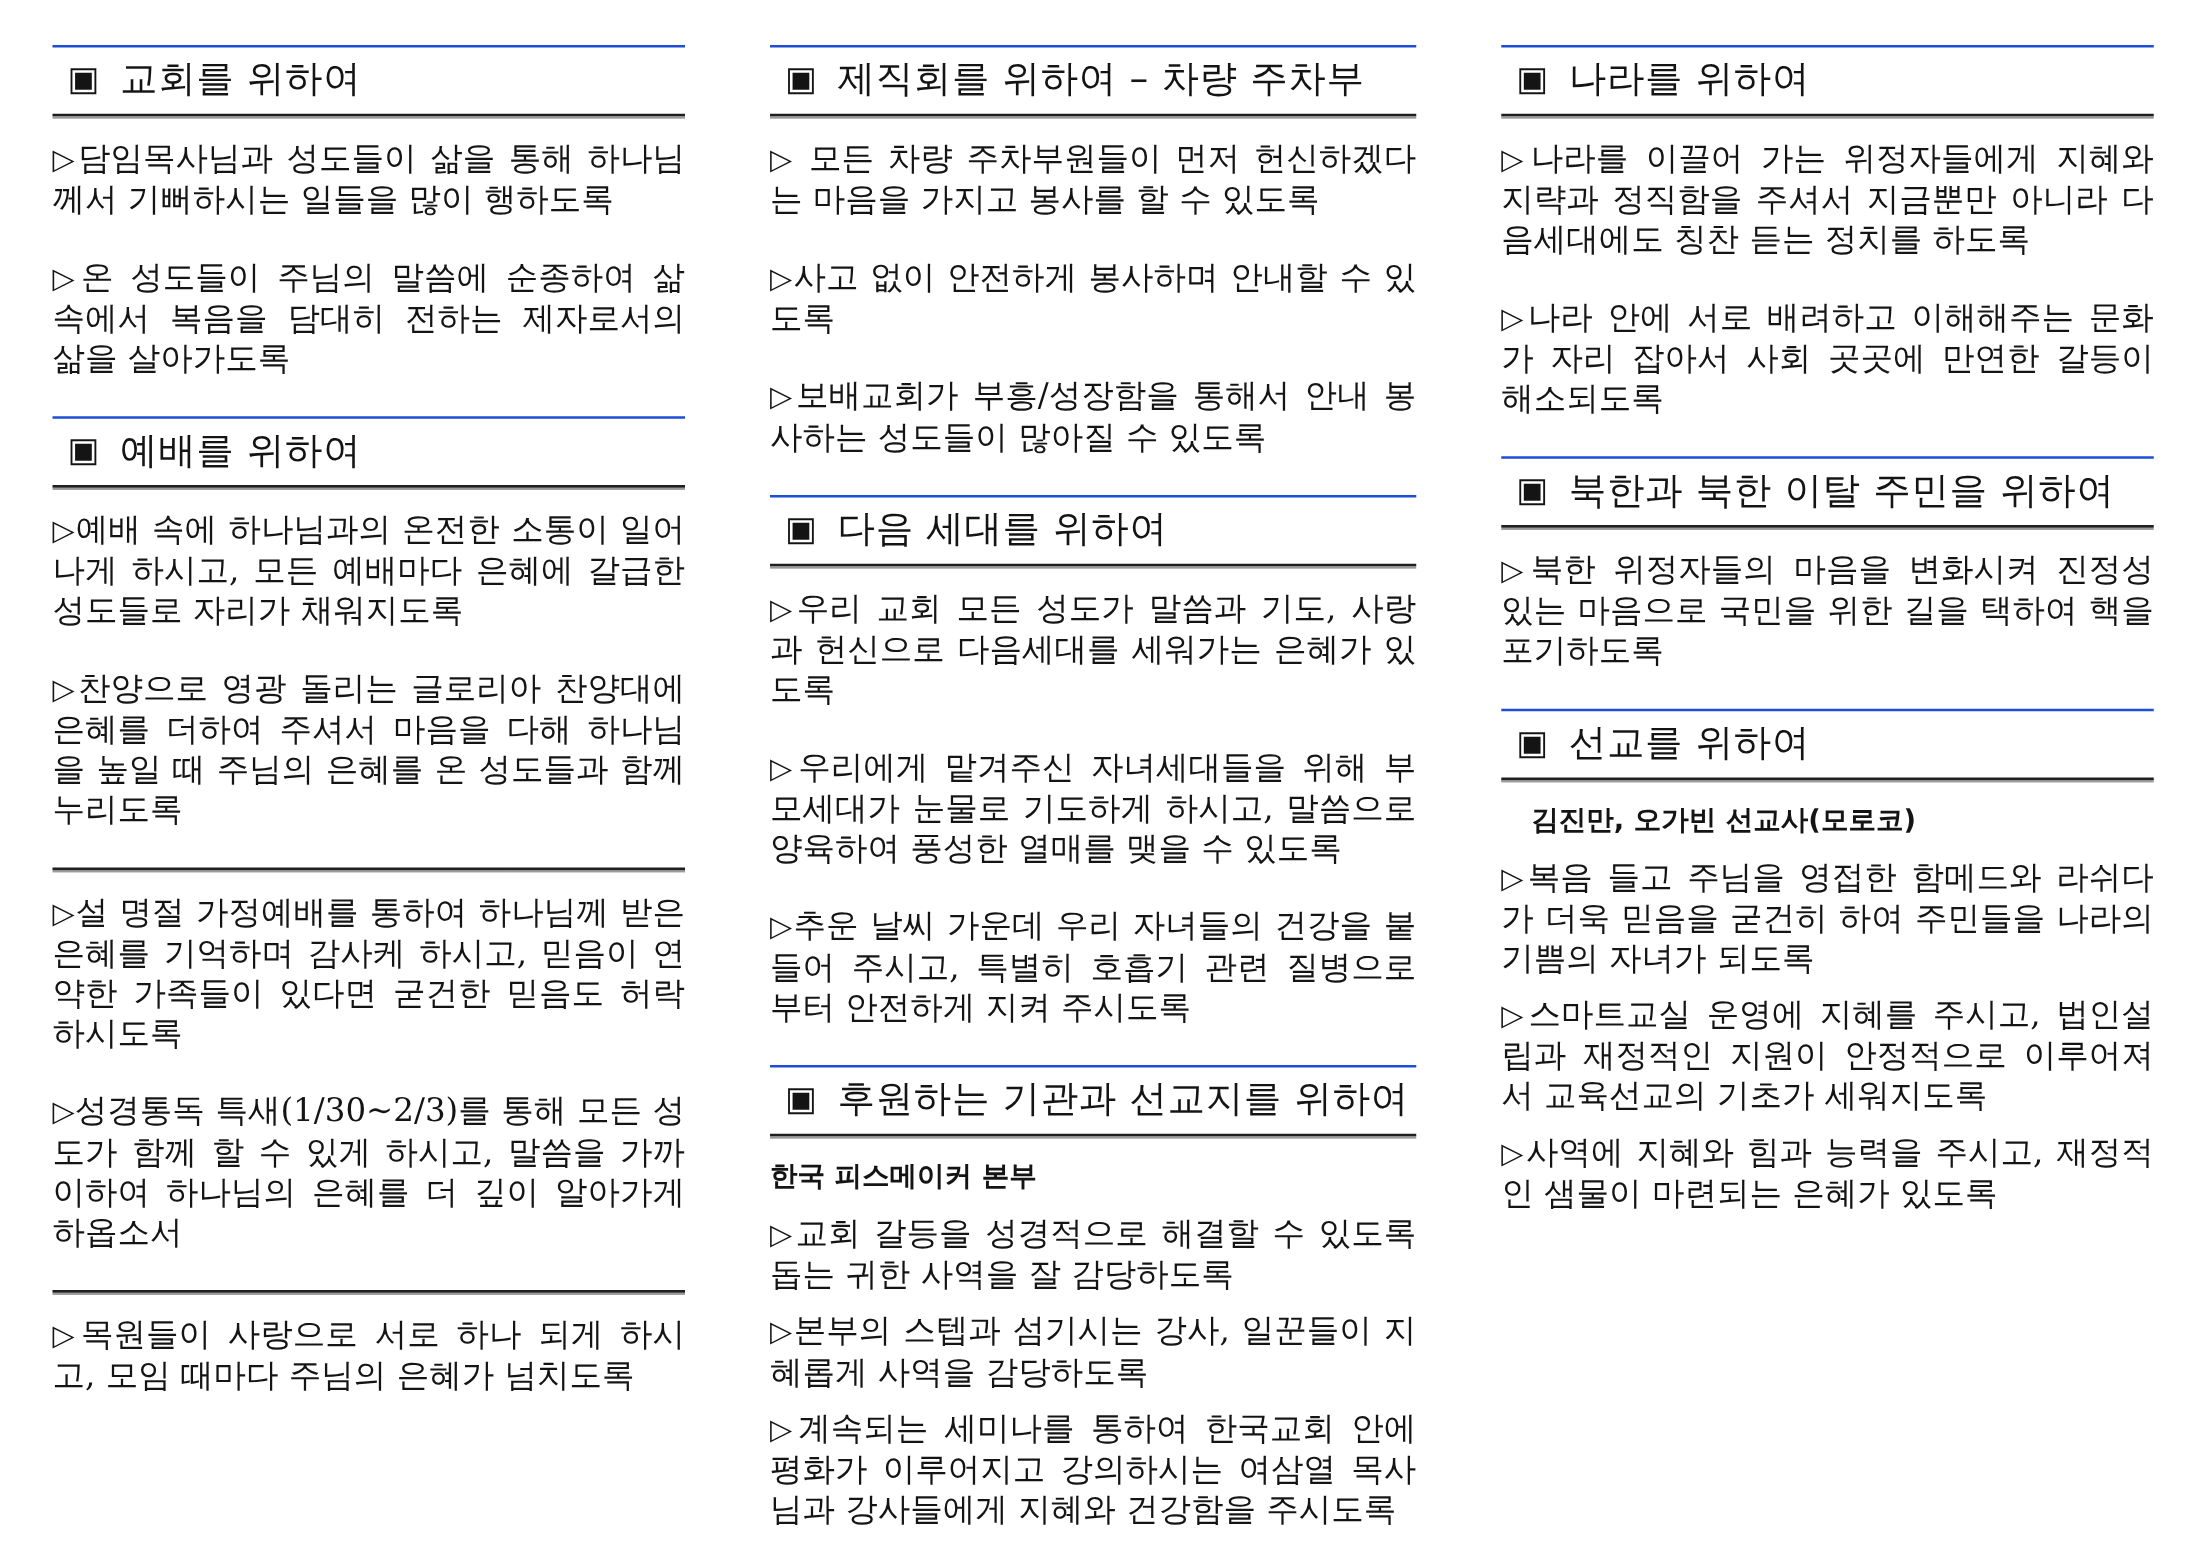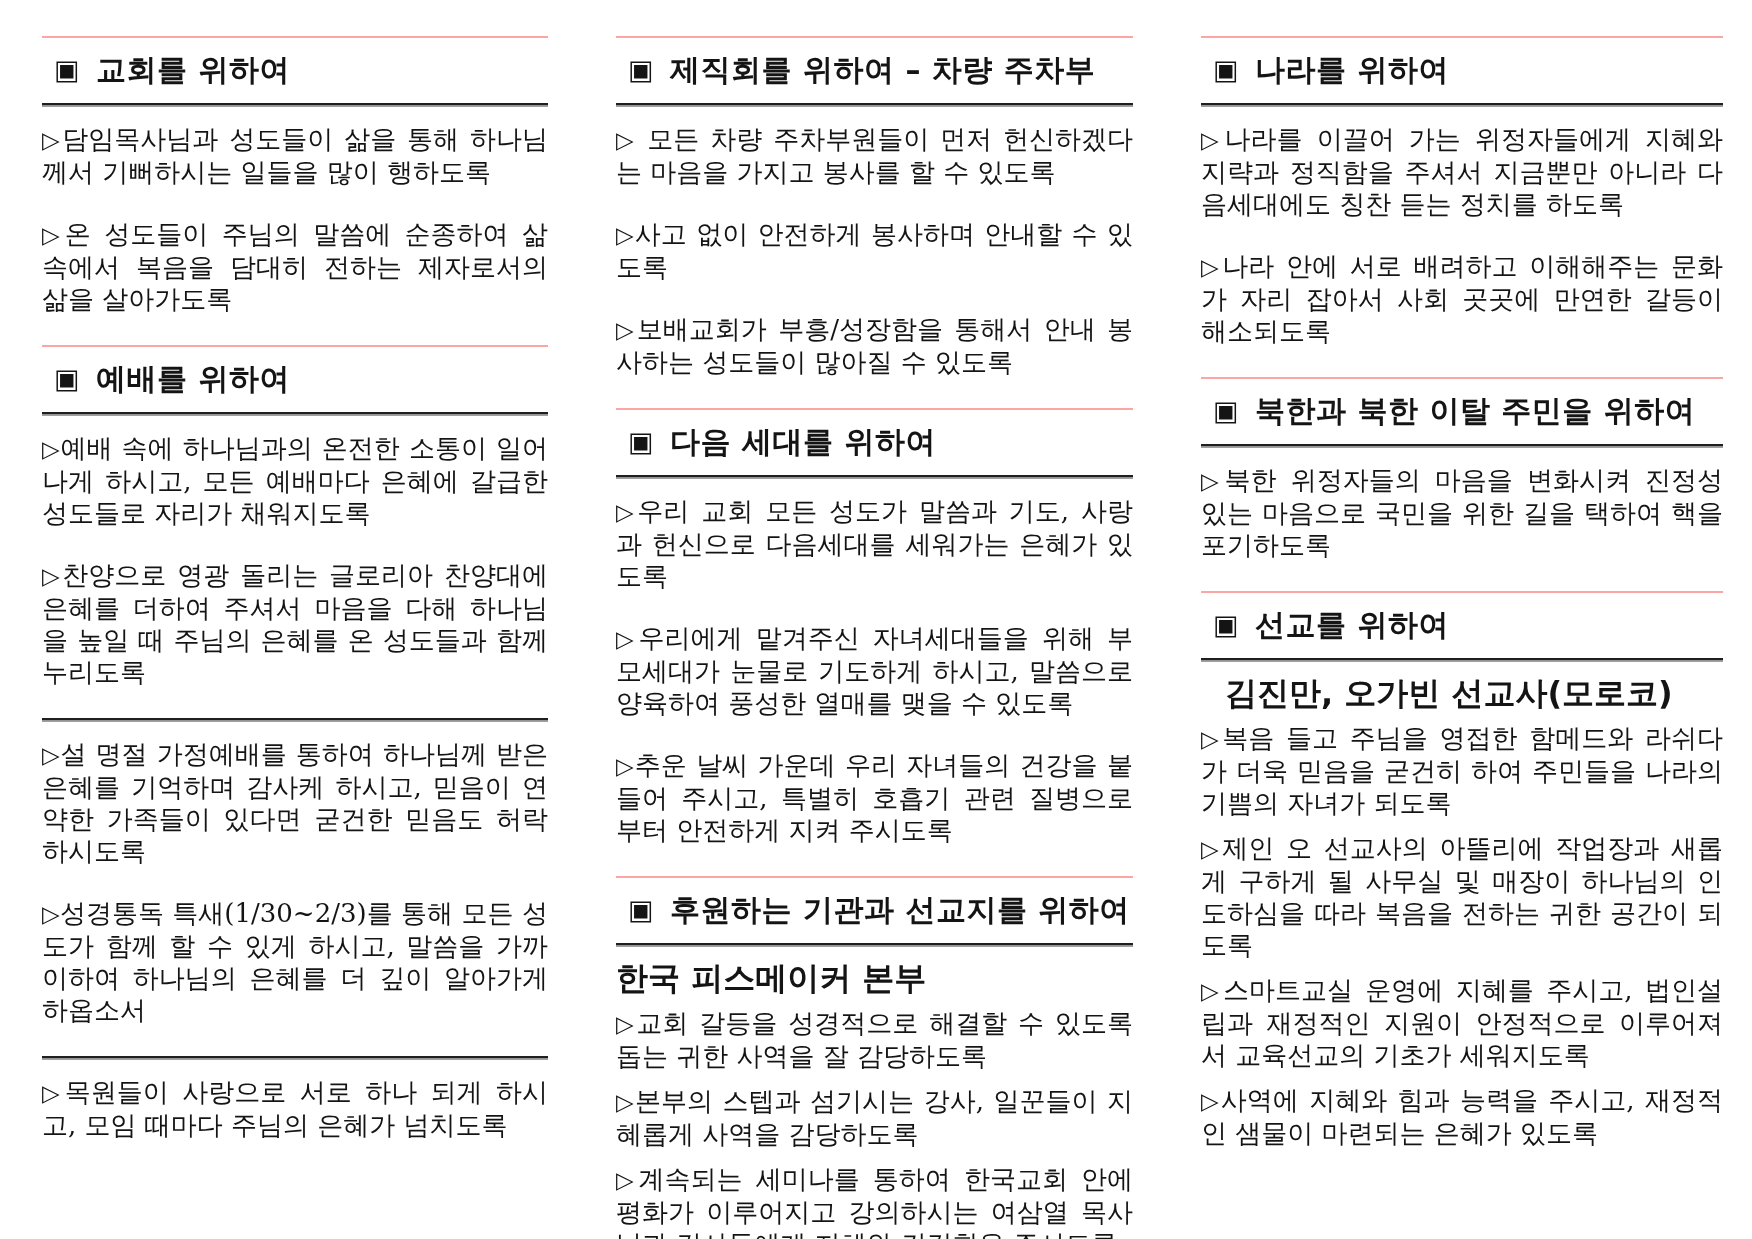--- a/index.html
+++ b/index.html
@@ -11,26 +11,26 @@
     display: grid;
     grid-template-columns: 506px 517px 522px;
     column-gap: 68px;
     overflow: hidden;
     background: #ffffff;
     color: #141414;
     font-family: "DejaVu Serif", "Liberation Serif", serif;
   }
   .col { min-width: 0; }
   .sec-header {
-    border-top: 2px solid #fca5a5;
+    border-top: 2px solid #1d4ed8;
     padding: 8px 4px 8px 12px;
     font-family: "DejaVu Sans", "Liberation Sans", sans-serif;
-    font-weight: 700;
+    font-weight: 400;
     font-size: 30px;
-    line-height: 48px;
+    line-height: 36px;
     letter-spacing: 0.5px;
     white-space: nowrap;
   }
   .sec-rule {
     height: 4px;
     background: linear-gradient(to bottom, #1f1f1f 0%, #1f1f1f 48%, #8f8f8f 52%, #a6a6a6 100%);
   }
   .sec-marker {
     font-family: "DejaVu Sans", "Liberation Sans", sans-serif;
     font-size: 27px;
@@ -48,21 +48,21 @@
   .compact .items { padding-top: 12px; }
   .compact .item { margin-bottom: 13px; }
   .marker {
     font-family: "DejaVu Sans", "Liberation Sans", sans-serif;
     font-size: 23px;
   }
   .subhead {
     margin: 14px 0 0 0;
     font-family: "DejaVu Sans", "Liberation Sans", sans-serif;
     font-weight: 700;
-    font-size: 32px;
+    font-size: 22px;
     line-height: 34px;
     white-space: nowrap;
   }
   .subhead.indent { padding-left: 24px; }
 </style>
 </head>
 <body>
 
 <div class="page">
 
@@ -157,21 +157,20 @@
         <p class="item"><span class="marker">▷</span><span>북한 위정자들의 마음을 변화시켜 진정성 있는 마음으로 국민을 위한 길을 택하여 핵을 포기하도록</span></p>
       </div>
     </div>
 
     <div class="section compact">
       <div class="sec-header"><span class="sec-marker">▣</span><span>선교를 위하여</span></div>
       <div class="sec-rule"></div>
       <div class="subhead indent">김진만, 오가빈 선교사(모로코)</div>
       <div class="items">
         <p class="item"><span class="marker">▷</span><span>복음 들고 주님을 영접한 함메드와 라쉬다가 더욱 믿음을 굳건히 하여 주민들을 나라의 기쁨의 자녀가 되도록</span></p>
-        <p class="item"><span class="marker">▷</span><span>제인 오 선교사의 아뜰리에 작업장과 새롭게 구하게 될 사무실 및 매장이 하나님의 인도하심을 따라 복음을 전하는 귀한 공간이 되도록</span></p>
         <p class="item"><span class="marker">▷</span><span>스마트교실 운영에 지혜를 주시고, 법인설립과 재정적인 지원이 안정적으로 이루어져서 교육선교의 기초가 세워지도록</span></p>
         <p class="item"><span class="marker">▷</span><span>사역에 지혜와 힘과 능력을 주시고, 재정적인 샘물이 마련되는 은혜가 있도록</span></p>
 
       </div>
     </div>
 
   </div>
 
 </div>
 

